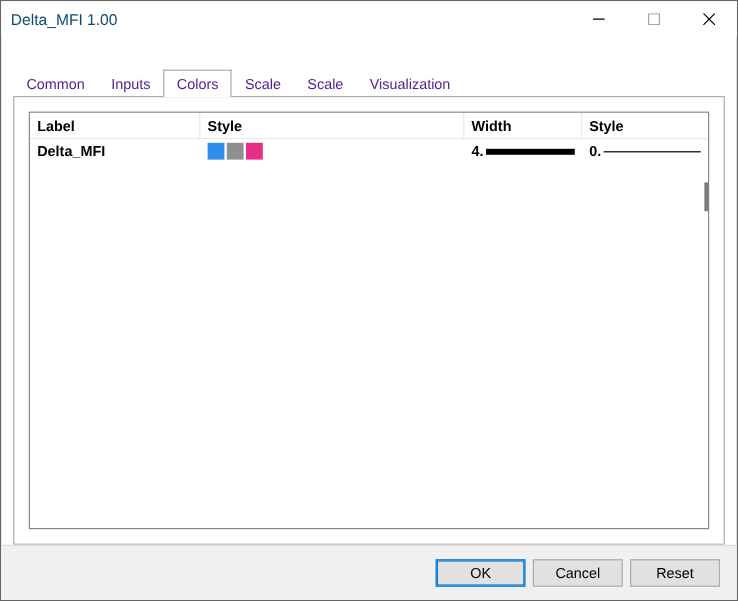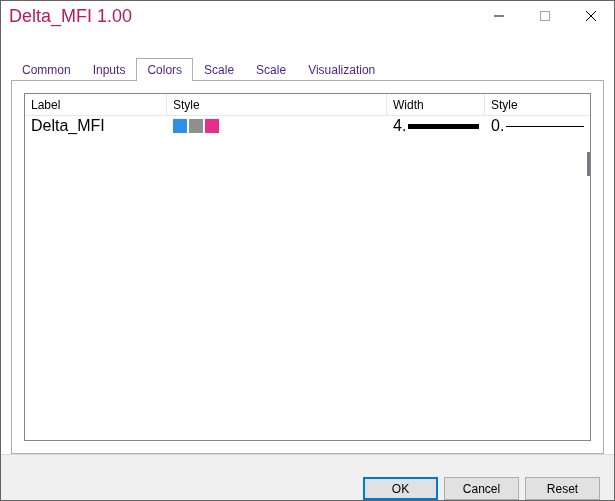--- a/index.html
+++ b/index.html
@@ -21,22 +21,22 @@
   }
   .titlebar {
     height: 30px;
     display: flex;
     align-items: center;
     padding: 0 0 0 8px;
     background: #fff;
   }
   .titlebar-title {
     flex: 1;
-    font-size: 18px;
-    color: #be185d;
+    font-size: 13px;
+    color: #0c4a6e;
   }
   .titlebar-controls {
     display: flex;
     height: 100%;
   }
   .titlebar-btn {
     width: 46px;
     height: 30px;
     display: flex;
     align-items: center;
@@ -75,20 +75,21 @@
     background: #fff;
     margin-top: 16px;
   }
   .tab-panel {
     border: 1px solid #adadad;
     background: #fff;
     flex: 1;
     padding: 12px;
     display: flex;
     flex-direction: column;
+    font-weight: bold;
   }
   .listview {
     border: 1px solid #828790;
     background: #fff;
     flex: 1;
     position: relative;
     overflow: hidden;
   }
   .lv-header {
     display: flex;
@@ -111,21 +112,21 @@
   .col-color { width: 220px; }
   .col-width { width: 98px; }
   .col-style { flex: 1; }
   .lv-row {
     display: flex;
     height: 20px;
     align-items: center;
   }
   .lv-cell {
     padding: 0 6px;
-    font-size: 16px;
+    font-size: 12px;
     display: flex;
     align-items: center;
     height: 100%;
   }
   .swatches {
     display: flex;
     gap: 2px;
   }
   .swatch {
     width: 14px;
@@ -157,21 +158,21 @@
     position: absolute;
     right: -1px;
     top: 58px;
     width: 4px;
     height: 24px;
     background: #7a7a7a;
   }
   .button-row {
     height: 46px;
     display: flex;
-    align-items: flex-end;
+    align-items: center;
     justify-content: flex-end;
     gap: 6px;
     padding: 0 14px;
     border-top: 1px solid #dcdcdc;
     background: #f0f0f0;
   }
   .btn {
     min-width: 75px;
     height: 23px;
     border: 1px solid #adadad;

